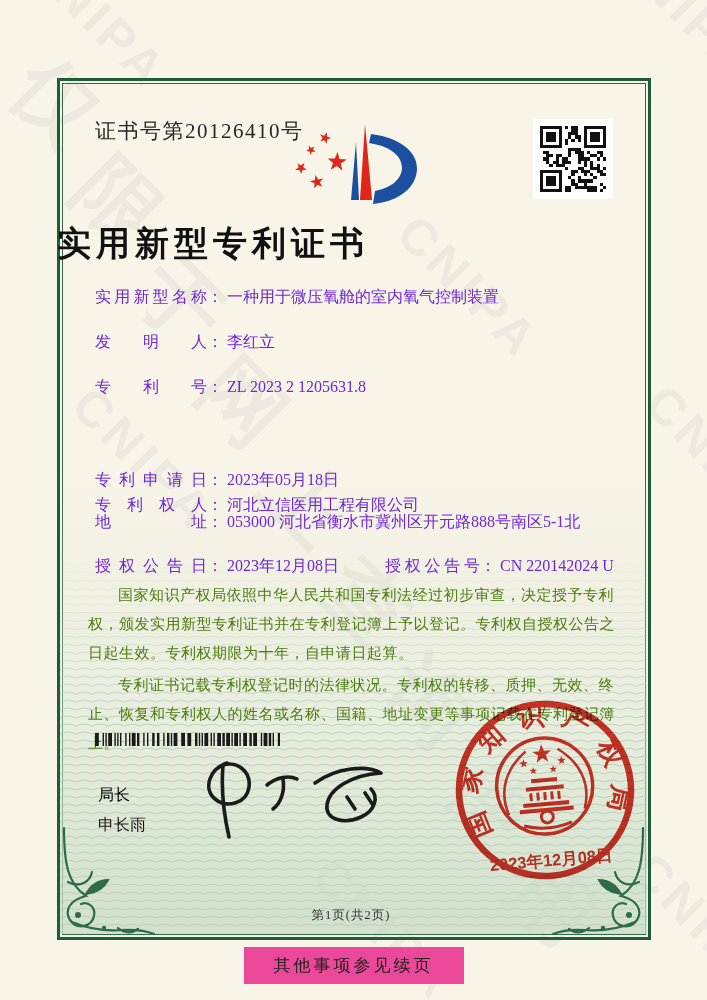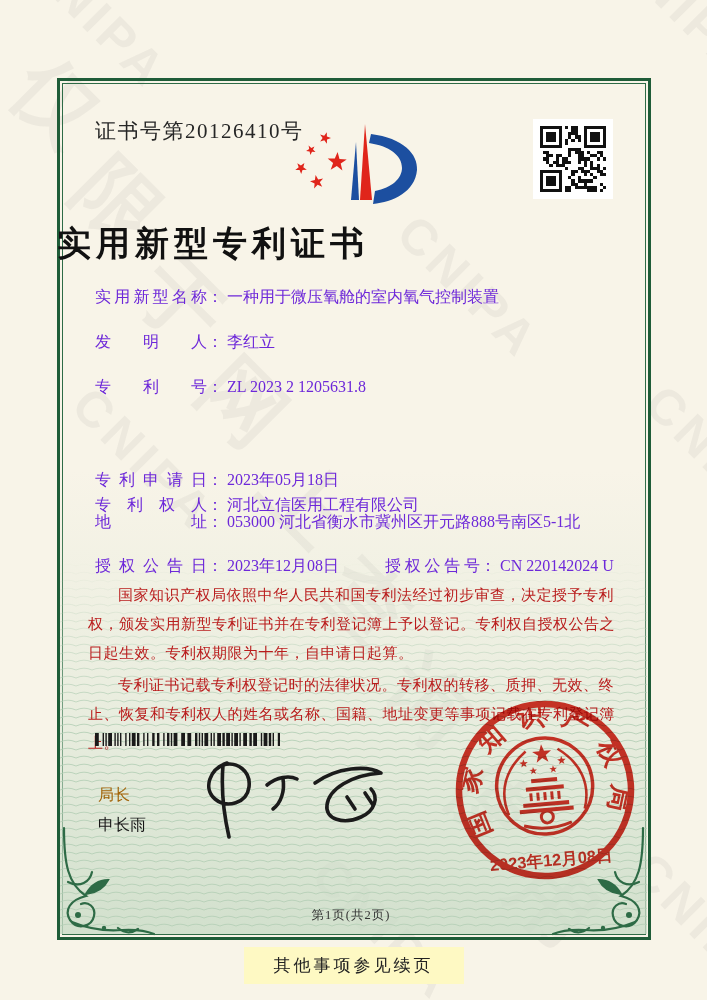--- a/index.html
+++ b/index.html
@@ -26,33 +26,33 @@
   .cert-number{position:absolute;left:95px;top:117px;z-index:4;font-size:21px;letter-spacing:1.5px;color:#262626;}
   .logo{position:absolute;left:285px;top:110px;z-index:4;}
   .qr-box{position:absolute;left:533px;top:119px;width:80px;height:80px;background:#fff;z-index:4;
           display:flex;align-items:center;justify-content:center;}
   .title{position:absolute;left:57px;top:221px;width:588px;z-index:4;text-align:left;
          font-size:34px;font-weight:700;letter-spacing:5px;color:#111;}
   .field-row{position:absolute;z-index:4;font-size:16px;color:#6d28d9;white-space:nowrap;}
   .field-label{display:inline-block;width:112px;text-align:justify;text-align-last:justify;vertical-align:top;}
   .field-colon{display:inline-block;margin:0 4px 0 0;}
   .paras{position:absolute;left:88px;top:581px;width:534px;z-index:4;font-size:15px;
-         line-height:1.92;color:#b91c1c;letter-spacing:.5px;}
+         line-height:1.92;color:#4d7c0f;letter-spacing:.5px;}
   .paras p{margin:0 0 4px 0;text-indent:2em;}
   .barcode{position:absolute;left:95px;top:733px;z-index:4;}
   .signer-role{position:absolute;left:98px;top:785px;z-index:4;font-size:16px;font-weight:500;
-               font-family:"Liberation Sans","DejaVu Sans",sans-serif;color:#a16207;}
+               font-family:"Liberation Sans","DejaVu Sans",sans-serif;color:#000000;}
   .signer-name{position:absolute;left:98px;top:815px;z-index:4;font-size:16px;font-weight:500;
                font-family:"Liberation Sans","DejaVu Sans",sans-serif;color:#161616;}
   .signature{position:absolute;left:195px;top:745px;z-index:5;}
   .seal{position:absolute;left:450px;top:695px;z-index:6;mix-blend-mode:multiply;opacity:.94;}
   .page-note{position:absolute;left:57px;top:907px;width:588px;z-index:4;text-align:center;
              font-size:12.5px;color:#333;letter-spacing:1px;}
   .cont-box{position:absolute;left:0;top:947px;width:707px;z-index:4;text-align:center;}
-  .cont-box span{display:inline-block;background:#fef9c3;padding:7px 30px;font-size:17px;
+  .cont-box span{display:inline-block;background:#ec4899;padding:7px 30px;font-size:17px;
                  letter-spacing:3px;color:#222;}
 </style>
 </head>
 <body>
 
 <div class="page">
 
   <div class="wm-layer" id="wm">
       <span class="wm-char" style="left: 15px; top: 48px;">仅</span>
       <span class="wm-char" style="left: 77px; top: 148px;">限</span>

